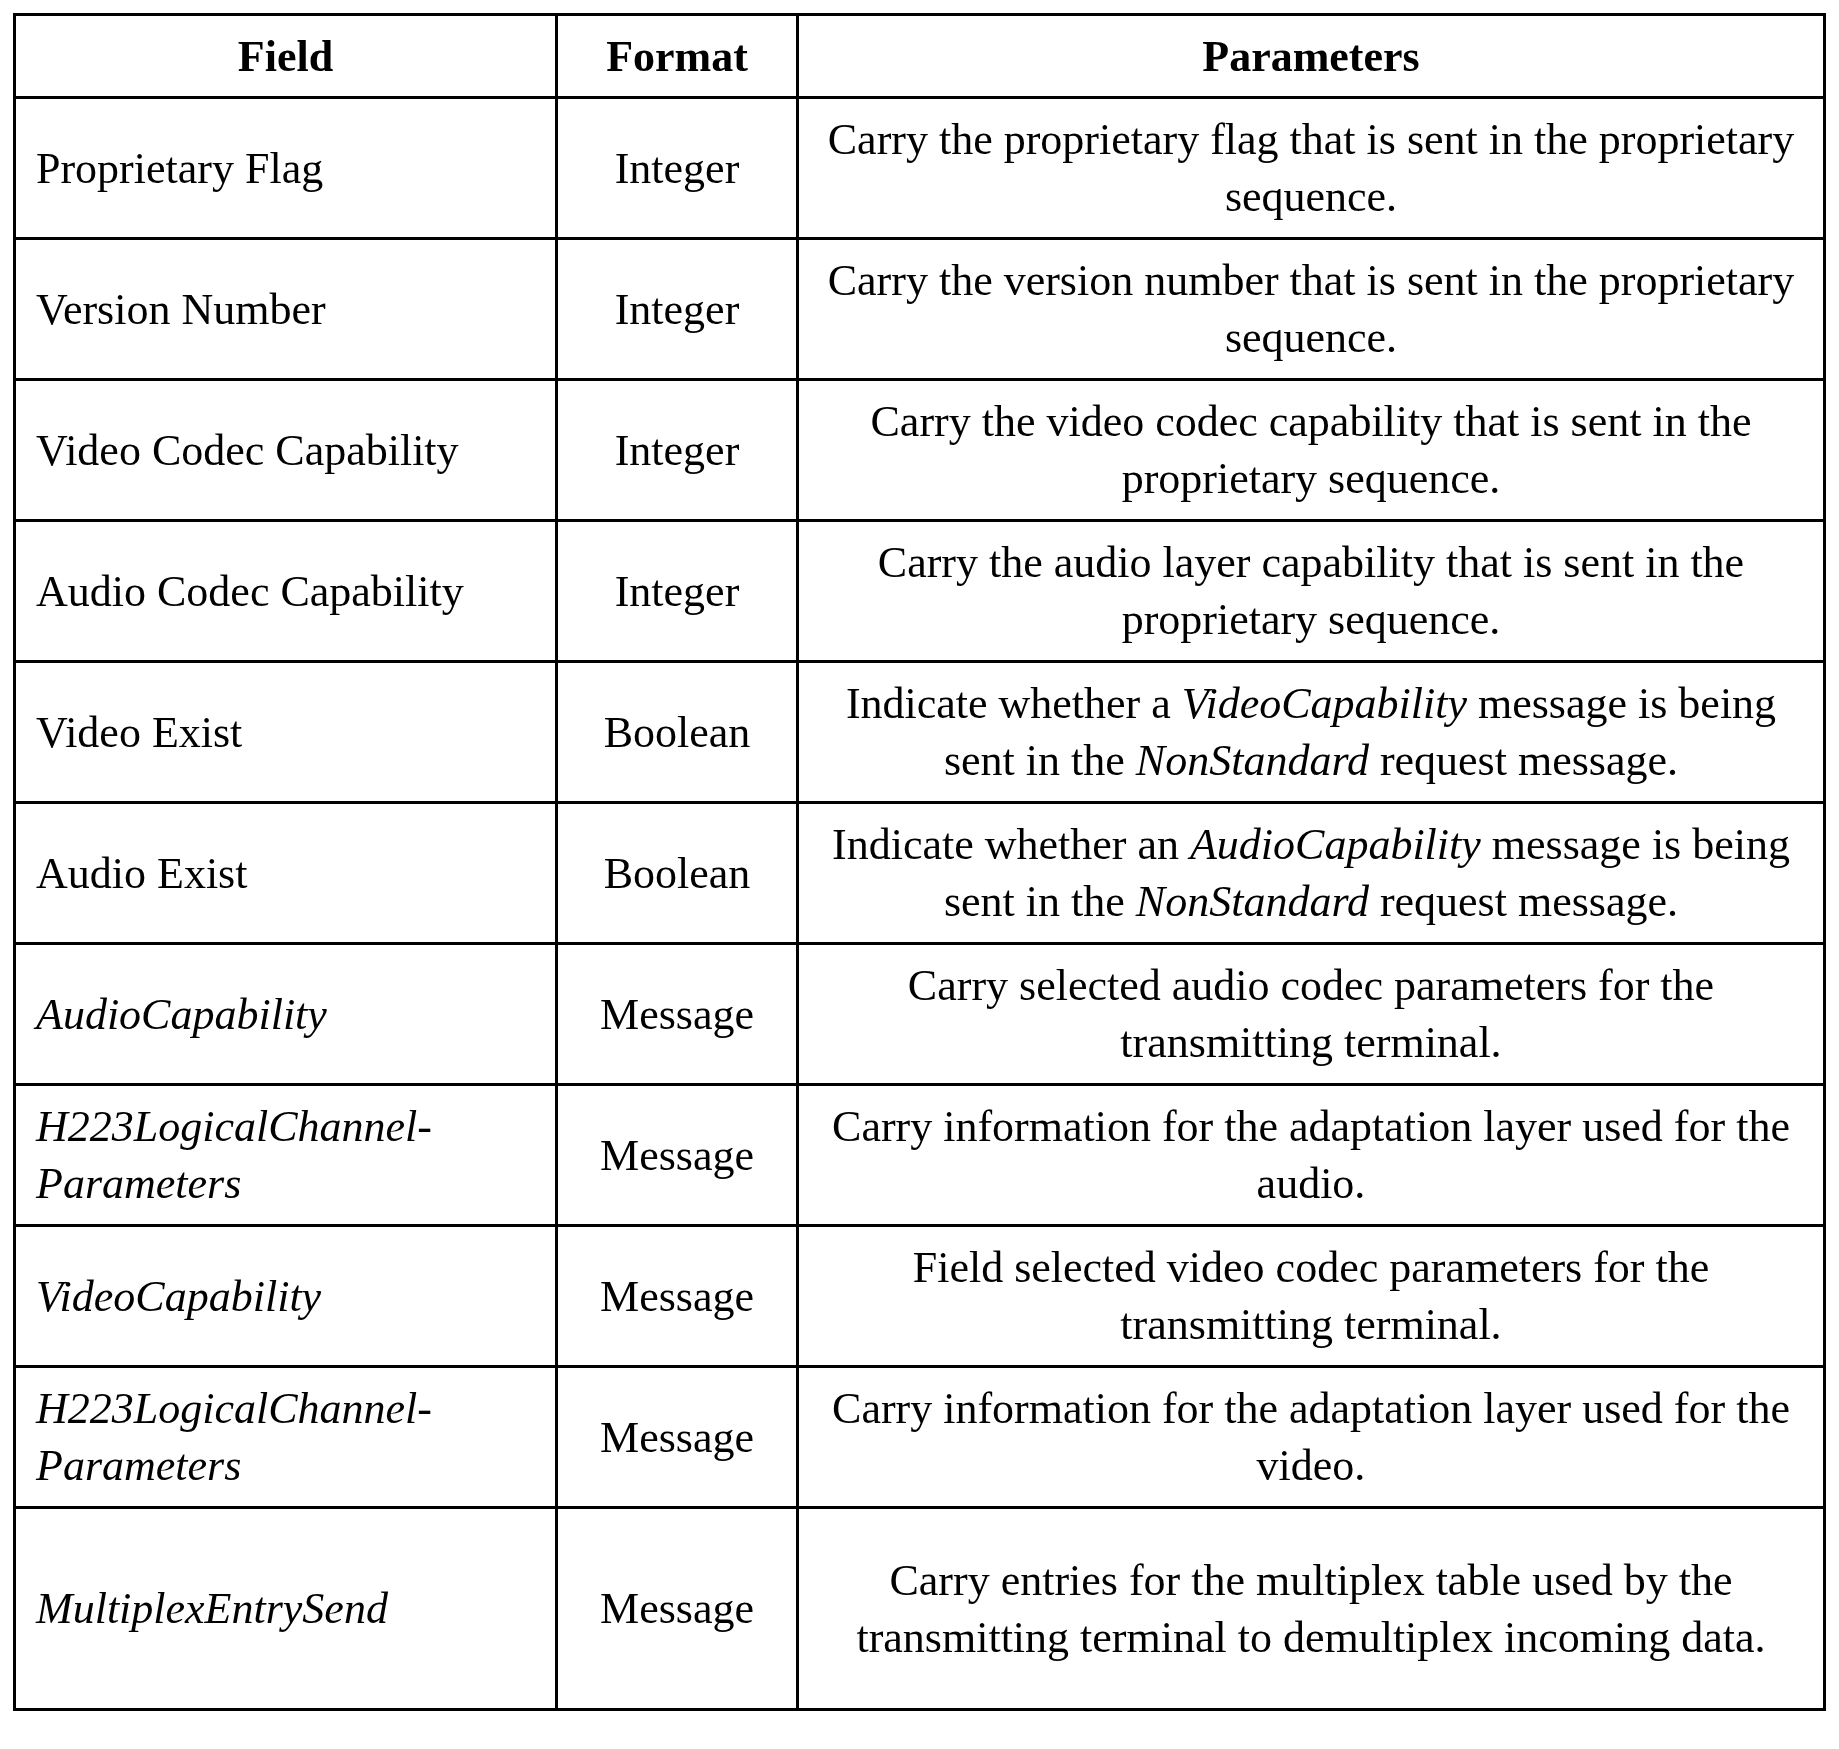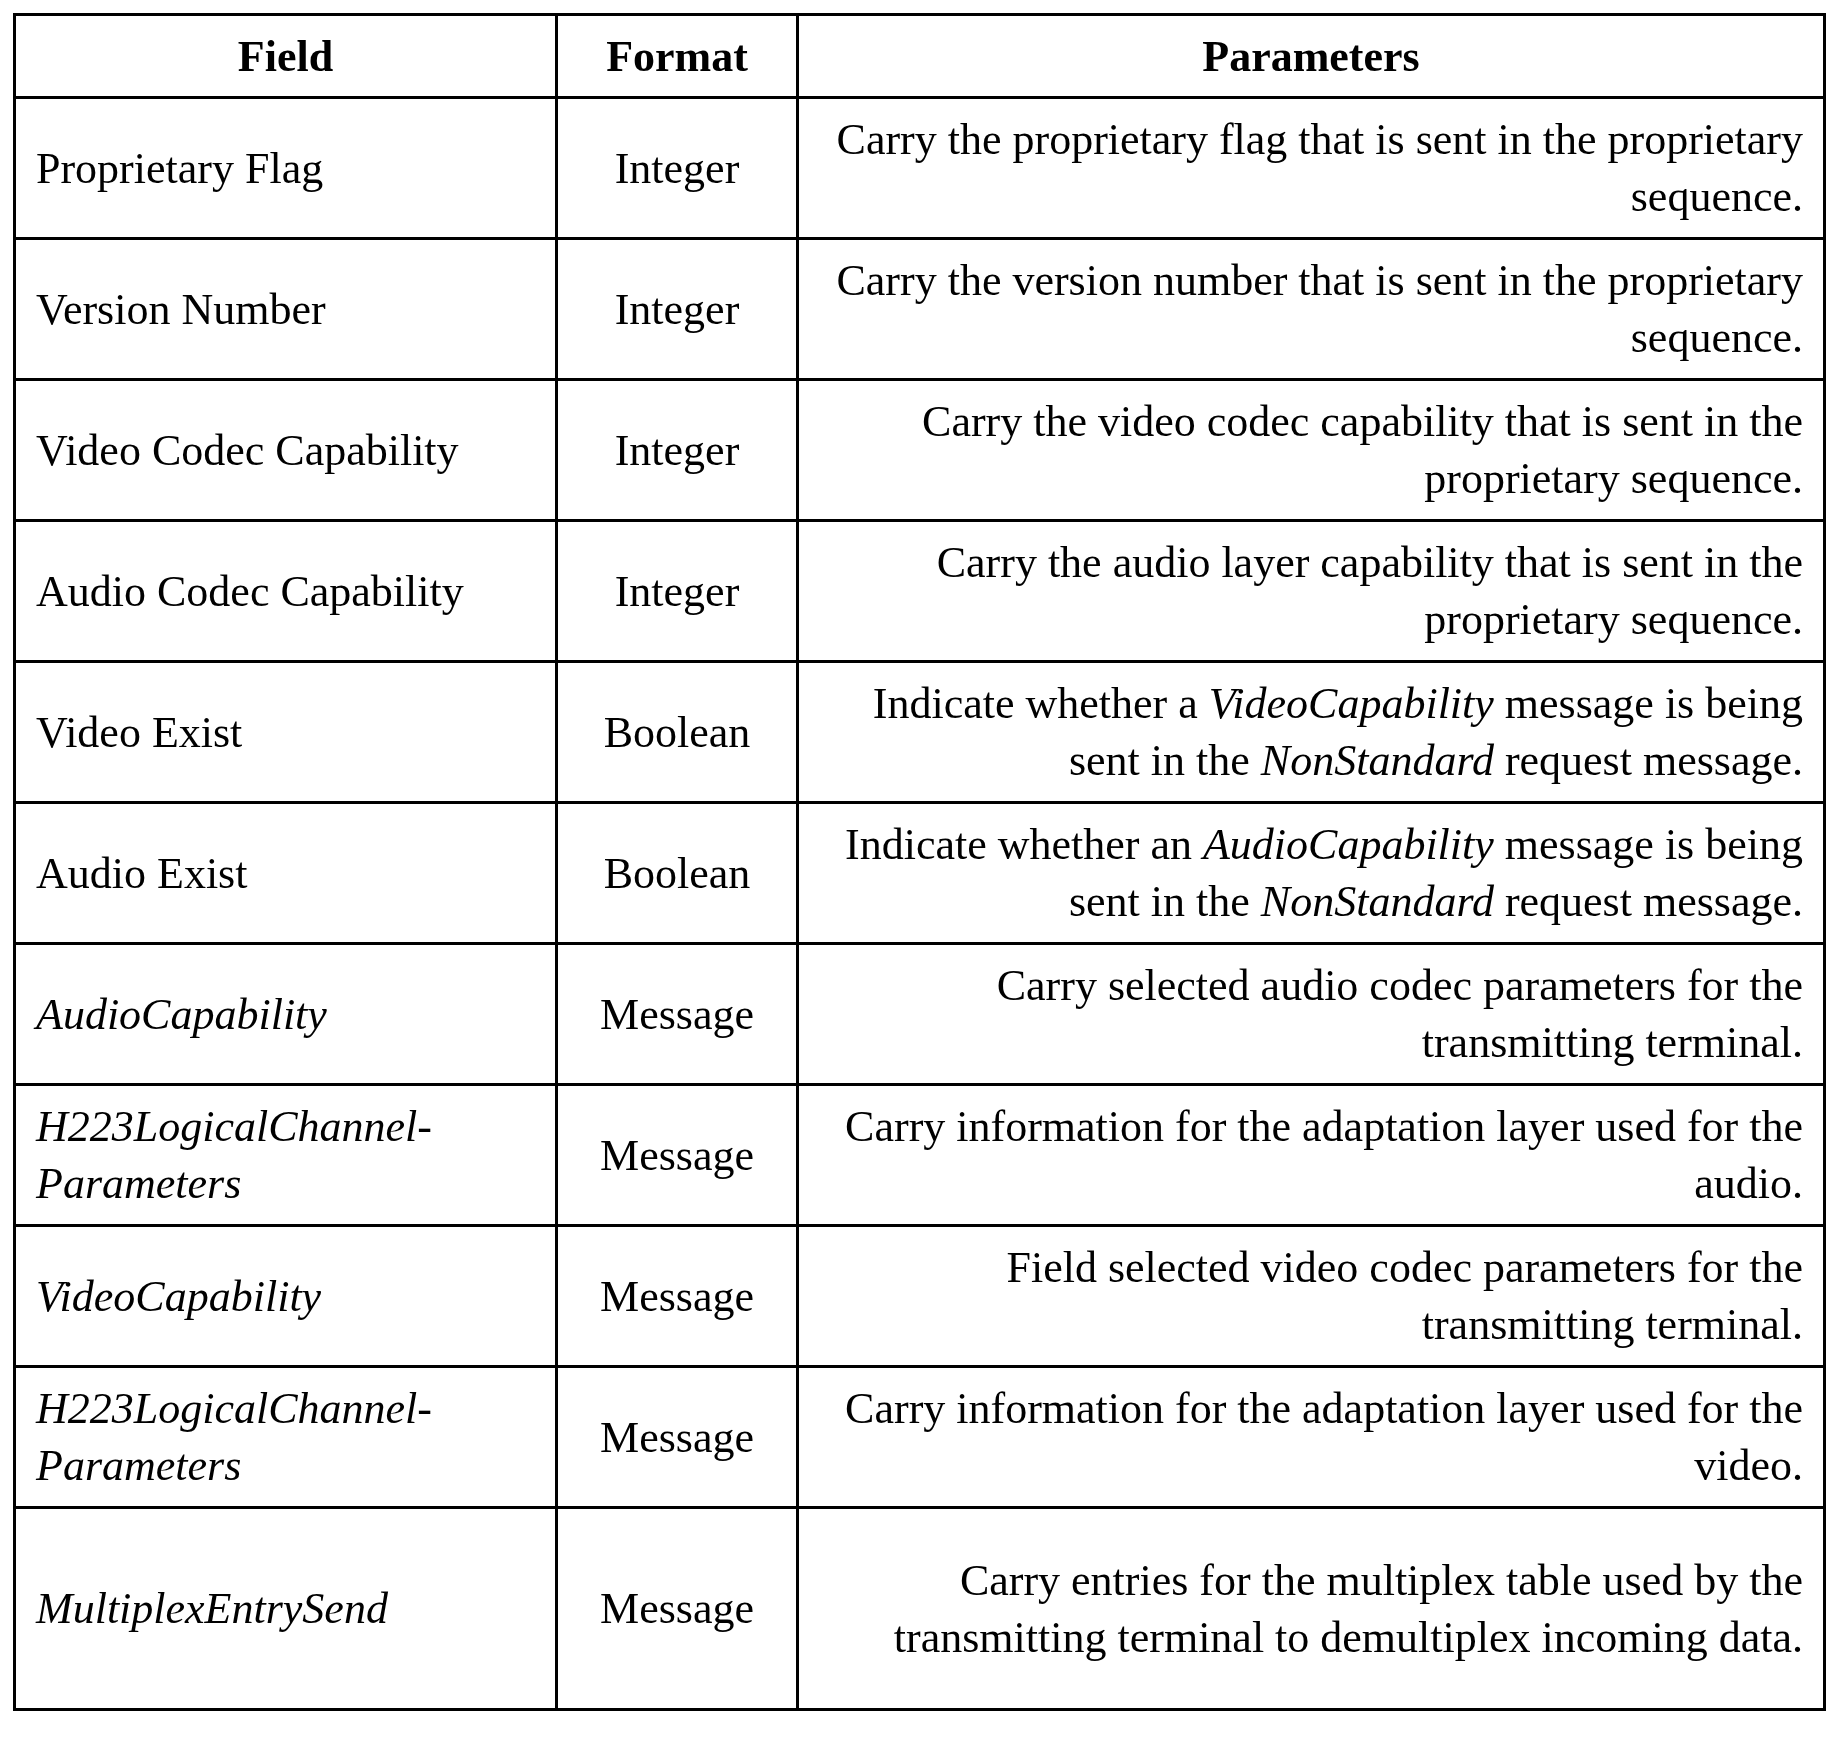--- a/index.html
+++ b/index.html
@@ -40,21 +40,21 @@
       height: 138px;
     }
     table.spec tr.last td {
       height: 199px;
     }
     col.c-field { width: 542px; }
     col.c-format { width: 241px; }
     col.c-desc { width: 1027px; }
     td.field { text-align: left; padding-left: 20px; }
     td.format { text-align: center; padding: 0 6px; margin-left: 44px; }
-    td.desc { text-align: right; padding-left: 20px; padding-right: 14px; }
+    td.desc { text-align: center; padding-left: 20px; padding-right: 14px; }
     .it { font-style: italic; }
   </style>
 </head>
 <body>
 
 <table class="spec">
   <colgroup>
     <col class="c-field">
     <col class="c-format">
     <col class="c-desc">

